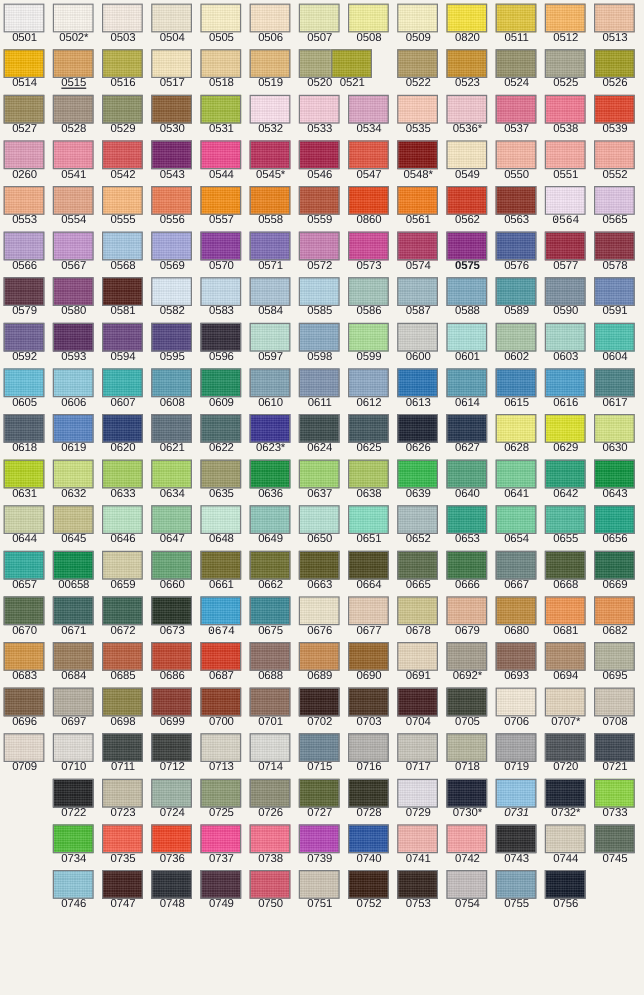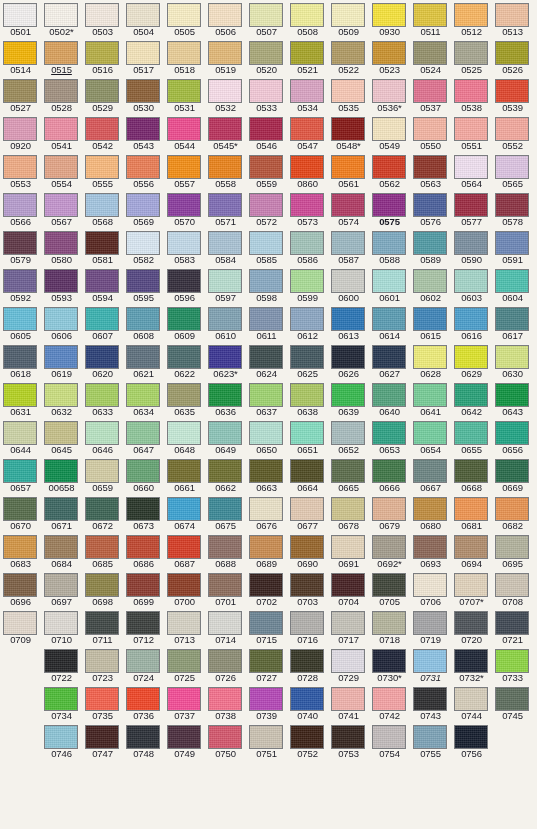--- a/index.html
+++ b/index.html
@@ -100,21 +100,21 @@
       <div class="cell" style="left: 287px;">
         <div class="chip" style="background: rgb(240, 238, 154); border-color: rgb(123, 125, 128);"></div>
         <div class="code" style="color: rgb(26, 26, 36); text-align: center;">0508</div>
       </div>
       <div class="cell" style="left: 328px;">
         <div class="chip" style="background: rgb(246, 239, 192); border-color: rgb(123, 125, 128);"></div>
         <div class="code" style="color: rgb(26, 26, 36);">0509</div>
       </div>
       <div class="cell" style="left: 369px;">
         <div class="chip" style="background: rgb(247, 227, 58); border-color: rgb(123, 125, 128);"></div>
-        <div class="code" style="color: rgb(26, 26, 36);">0930</div>
+        <div class="code" style="color: rgb(26, 26, 36);">0820</div>
       </div>
       <div class="cell" style="left: 410px;">
         <div class="chip" style="background: rgb(224, 197, 60); border-color: rgb(123, 125, 128);"></div>
         <div class="code" style="color: rgb(26, 26, 36);">0511</div>
       </div>
       <div class="cell" style="left: 451px;">
         <div class="chip" style="background: rgb(248, 181, 96); border-color: rgb(123, 125, 128);"></div>
         <div class="code" style="color: rgb(26, 26, 36);">0512</div>
       </div>
       <div class="cell" style="left: 492px;">
@@ -144,21 +144,21 @@
         <div class="code" style="color: rgb(26, 26, 36);">0518</div>
       </div>
       <div class="cell" style="left: 205px;">
         <div class="chip" style="background: rgb(226, 184, 119); border-color: rgb(123, 125, 128);"></div>
         <div class="code" style="color: rgb(26, 26, 36);">0519</div>
       </div>
       <div class="cell" style="left: 246px;">
         <div class="chip" style="background: rgb(169, 168, 120); border-color: rgb(123, 125, 128);"></div>
         <div class="code" style="color: rgb(26, 26, 36);">0520</div>
       </div>
-      <div class="cell" style="left: 287px;">
+      <div class="cell" style="left: 273px;">
         <div class="chip" style="background: rgb(166, 164, 39); border-color: rgb(123, 125, 128);"></div>
         <div class="code" style="color: rgb(26, 26, 36);">0521</div>
       </div>
       <div class="cell" style="left: 328px;">
         <div class="chip" style="background: rgb(176, 154, 99); border-color: rgb(123, 125, 128);"></div>
         <div class="code" style="color: rgb(26, 26, 36);">0522</div>
       </div>
       <div class="cell" style="left: 369px;">
         <div class="chip" style="background: rgb(201, 145, 45); border-color: rgb(123, 125, 128);"></div>
         <div class="code" style="color: rgb(26, 26, 36);">0523</div>
@@ -226,21 +226,21 @@
         <div class="code" style="color: rgb(26, 26, 36);">0538</div>
       </div>
       <div class="cell" style="left: 492px;">
         <div class="chip" style="background: rgb(224, 69, 44); border-color: rgb(123, 125, 128);"></div>
         <div class="code" style="color: rgb(26, 26, 36);">0539</div>
       </div>
     </div>
     <div class="swatch-row">
       <div class="cell" style="left: 0px;">
         <div class="chip" style="background: rgb(221, 154, 182); border-color: rgb(123, 125, 128);"></div>
-        <div class="code" style="color: rgb(26, 26, 36);">0920</div>
+        <div class="code" style="color: rgb(26, 26, 36);">0260</div>
       </div>
       <div class="cell" style="left: 41px;">
         <div class="chip" style="background: rgb(236, 140, 163); border-color: rgb(123, 125, 128);"></div>
         <div class="code" style="color: rgb(26, 26, 36);">0541</div>
       </div>
       <div class="cell" style="left: 82px;">
         <div class="chip" style="background: rgb(216, 85, 87); border-color: rgb(123, 125, 128);"></div>
         <div class="code" style="color: rgb(26, 26, 36);">0542</div>
       </div>
       <div class="cell" style="left: 123px;">
@@ -324,21 +324,21 @@
       <div class="cell" style="left: 369px;">
         <div class="chip" style="background: rgb(210, 58, 34); border-color: rgb(123, 125, 128);"></div>
         <div class="code" style="color: rgb(26, 26, 36);">0562</div>
       </div>
       <div class="cell" style="left: 410px;">
         <div class="chip" style="background: rgb(141, 52, 39); border-color: rgb(123, 125, 128);"></div>
         <div class="code" style="color: rgb(26, 26, 36);">0563</div>
       </div>
       <div class="cell" style="left: 451px;">
         <div class="chip" style="background: rgb(240, 224, 240); border-color: rgb(123, 125, 128);"></div>
-        <div class="code" style="color: rgb(26, 26, 36);">0564</div>
+        <div class="code" style="color: rgb(26, 26, 36); font-family: Liberation Mono, monospace;">0564</div>
       </div>
       <div class="cell" style="left: 492px;">
         <div class="chip" style="background: rgb(221, 196, 226); border-color: rgb(123, 125, 128);"></div>
         <div class="code" style="color: rgb(26, 26, 36);">0565</div>
       </div>
     </div>
     <div class="swatch-row">
       <div class="cell" style="left: 0px;">
         <div class="chip" style="background: rgb(182, 156, 205); border-color: rgb(123, 125, 128);"></div>
         <div class="code" style="color: rgb(26, 26, 36);">0566</div>
@@ -782,21 +782,21 @@
       <div class="cell" style="left: 82px;">
         <div class="chip" style="background: rgb(59, 99, 83); border-color: rgb(123, 125, 128);"></div>
         <div class="code" style="color: rgb(26, 26, 36);">0672</div>
       </div>
       <div class="cell" style="left: 123px;">
         <div class="chip" style="background: rgb(39, 52, 39); border-color: rgb(123, 125, 128);"></div>
         <div class="code" style="color: rgb(26, 26, 36);">0673</div>
       </div>
       <div class="cell" style="left: 164px;">
         <div class="chip" style="background: rgb(59, 162, 210); border-color: rgb(123, 125, 128);"></div>
-        <div class="code" style="color: rgb(26, 26, 36);">0674</div>
+        <div class="code" style="color: rgb(26, 26, 36); font-family: Liberation Mono, monospace;">0674</div>
       </div>
       <div class="cell" style="left: 205px;">
         <div class="chip" style="background: rgb(58, 136, 150); border-color: rgb(123, 125, 128);"></div>
         <div class="code" style="color: rgb(26, 26, 36);">0675</div>
       </div>
       <div class="cell" style="left: 246px;">
         <div class="chip" style="background: rgb(234, 226, 200); border-color: rgb(123, 125, 128);"></div>
         <div class="code" style="color: rgb(26, 26, 36);">0676</div>
       </div>
       <div class="cell" style="left: 287px;">

